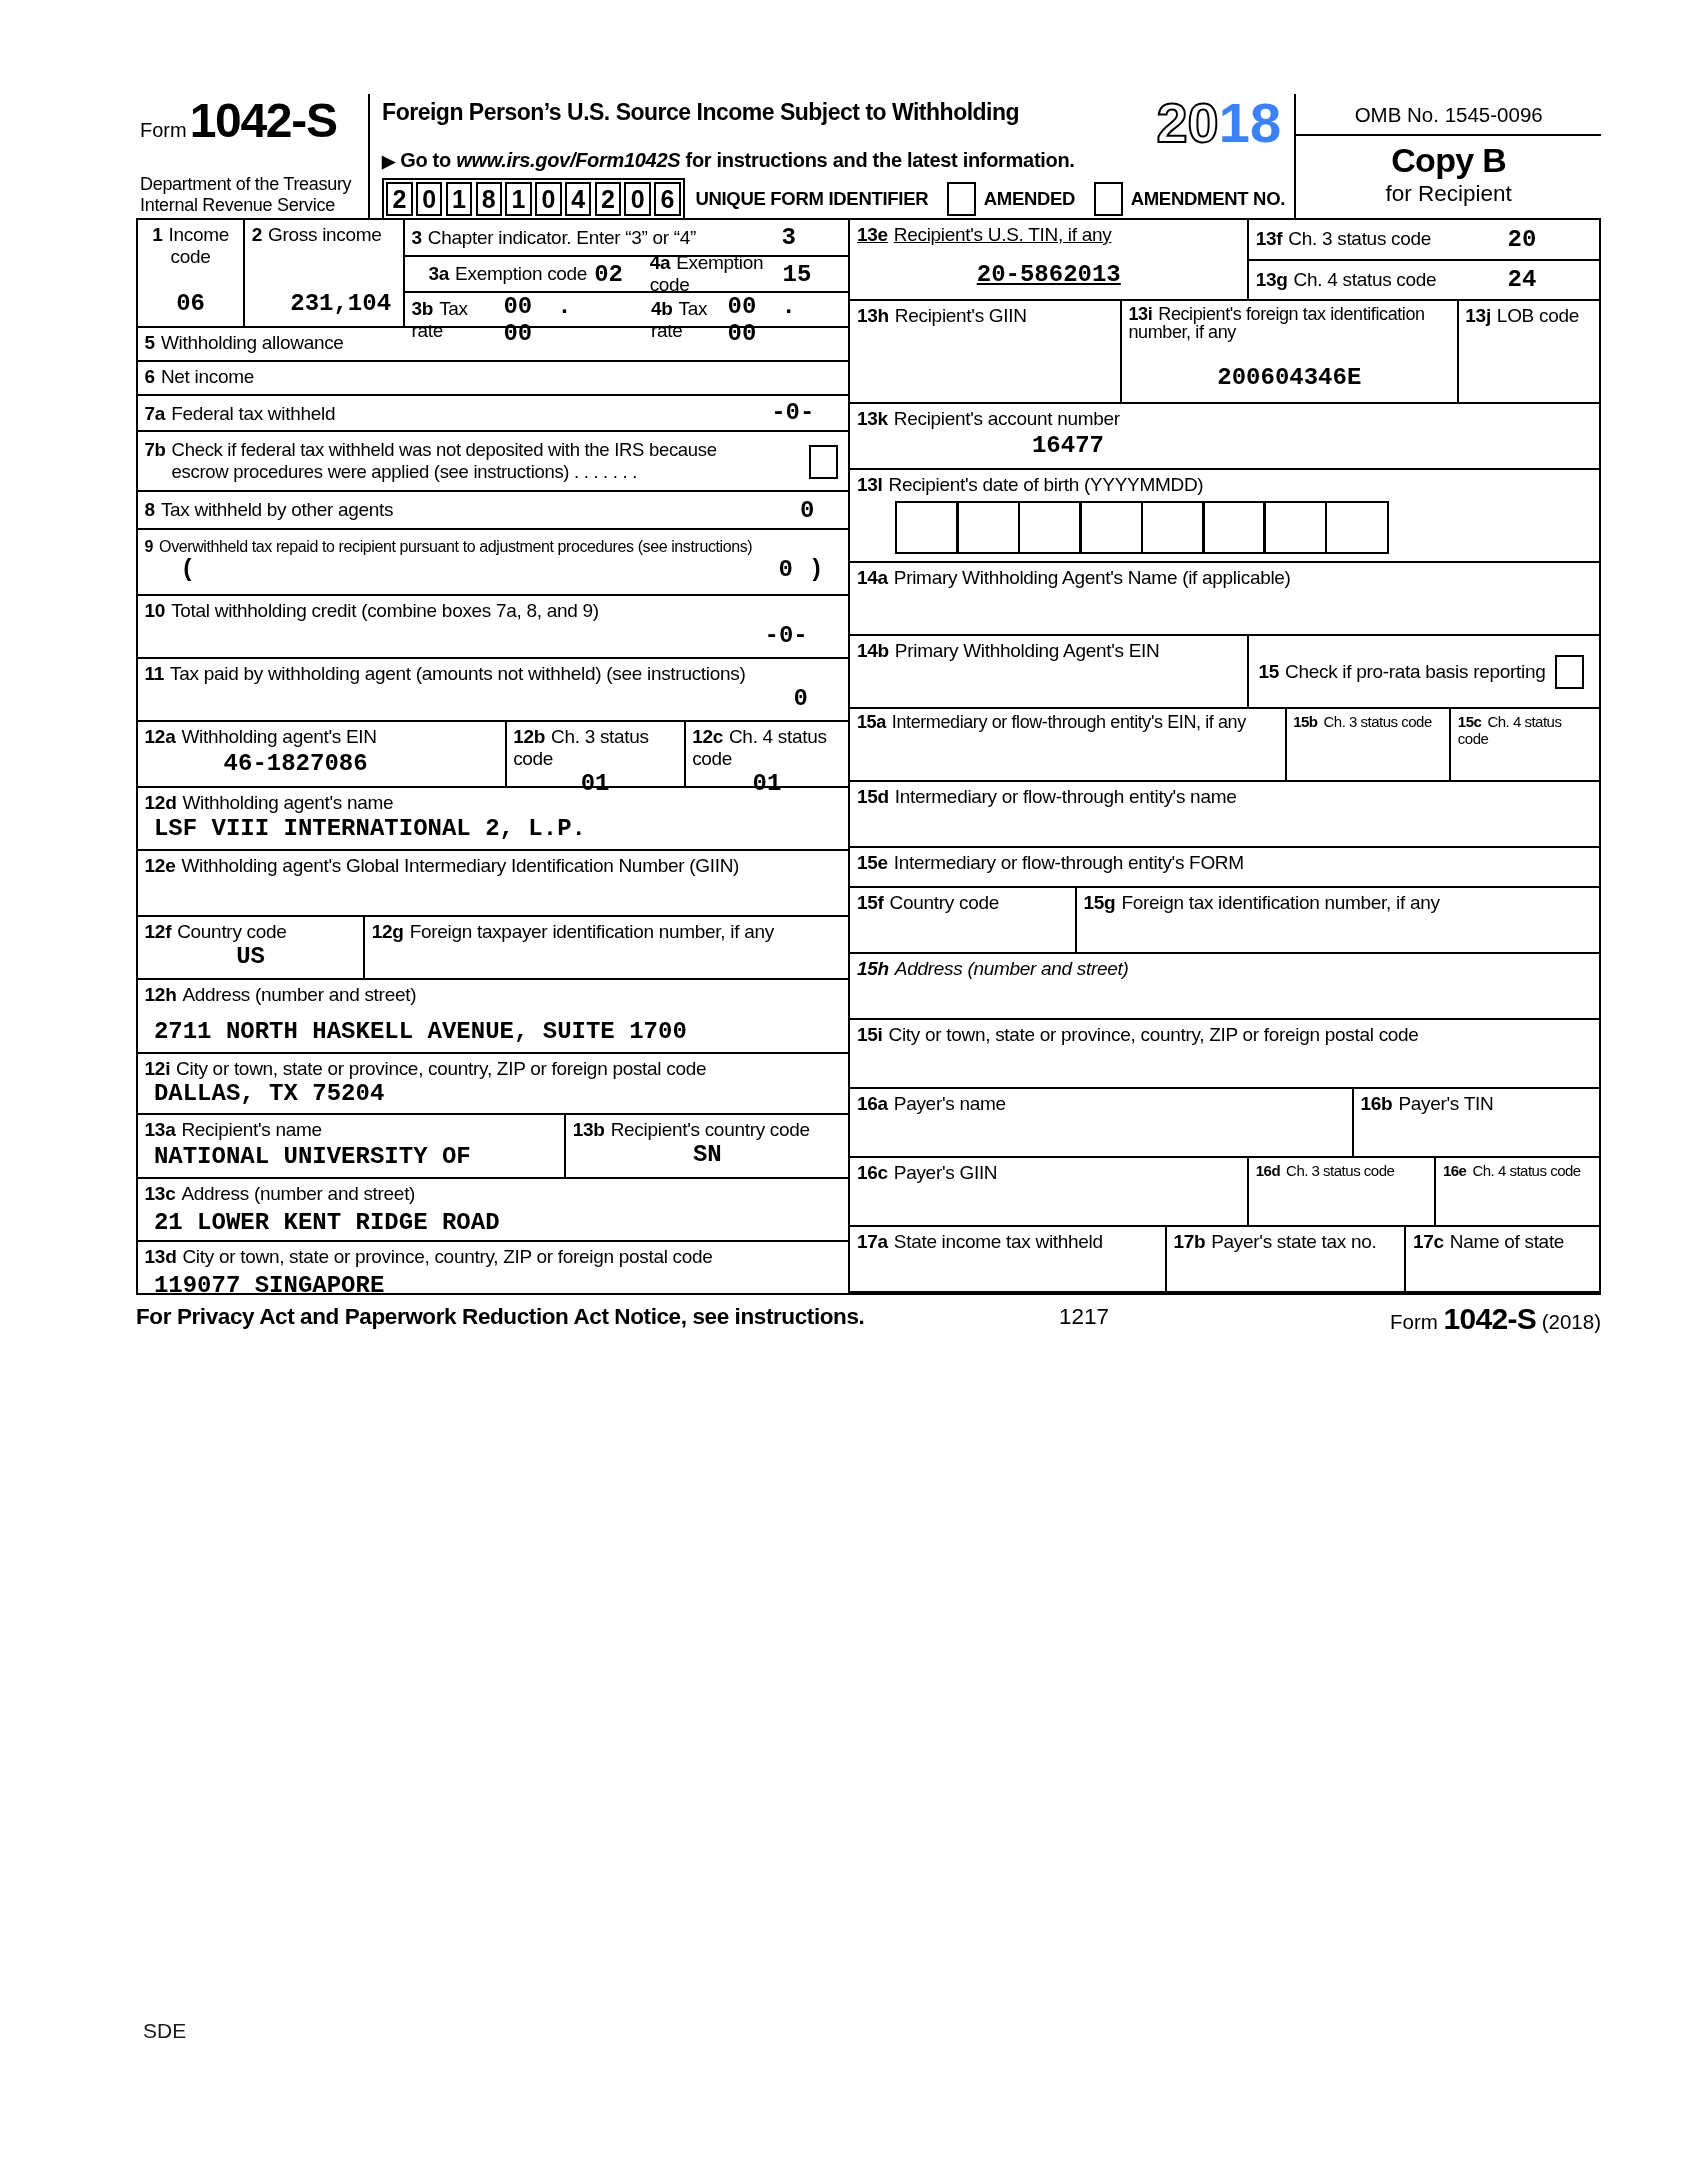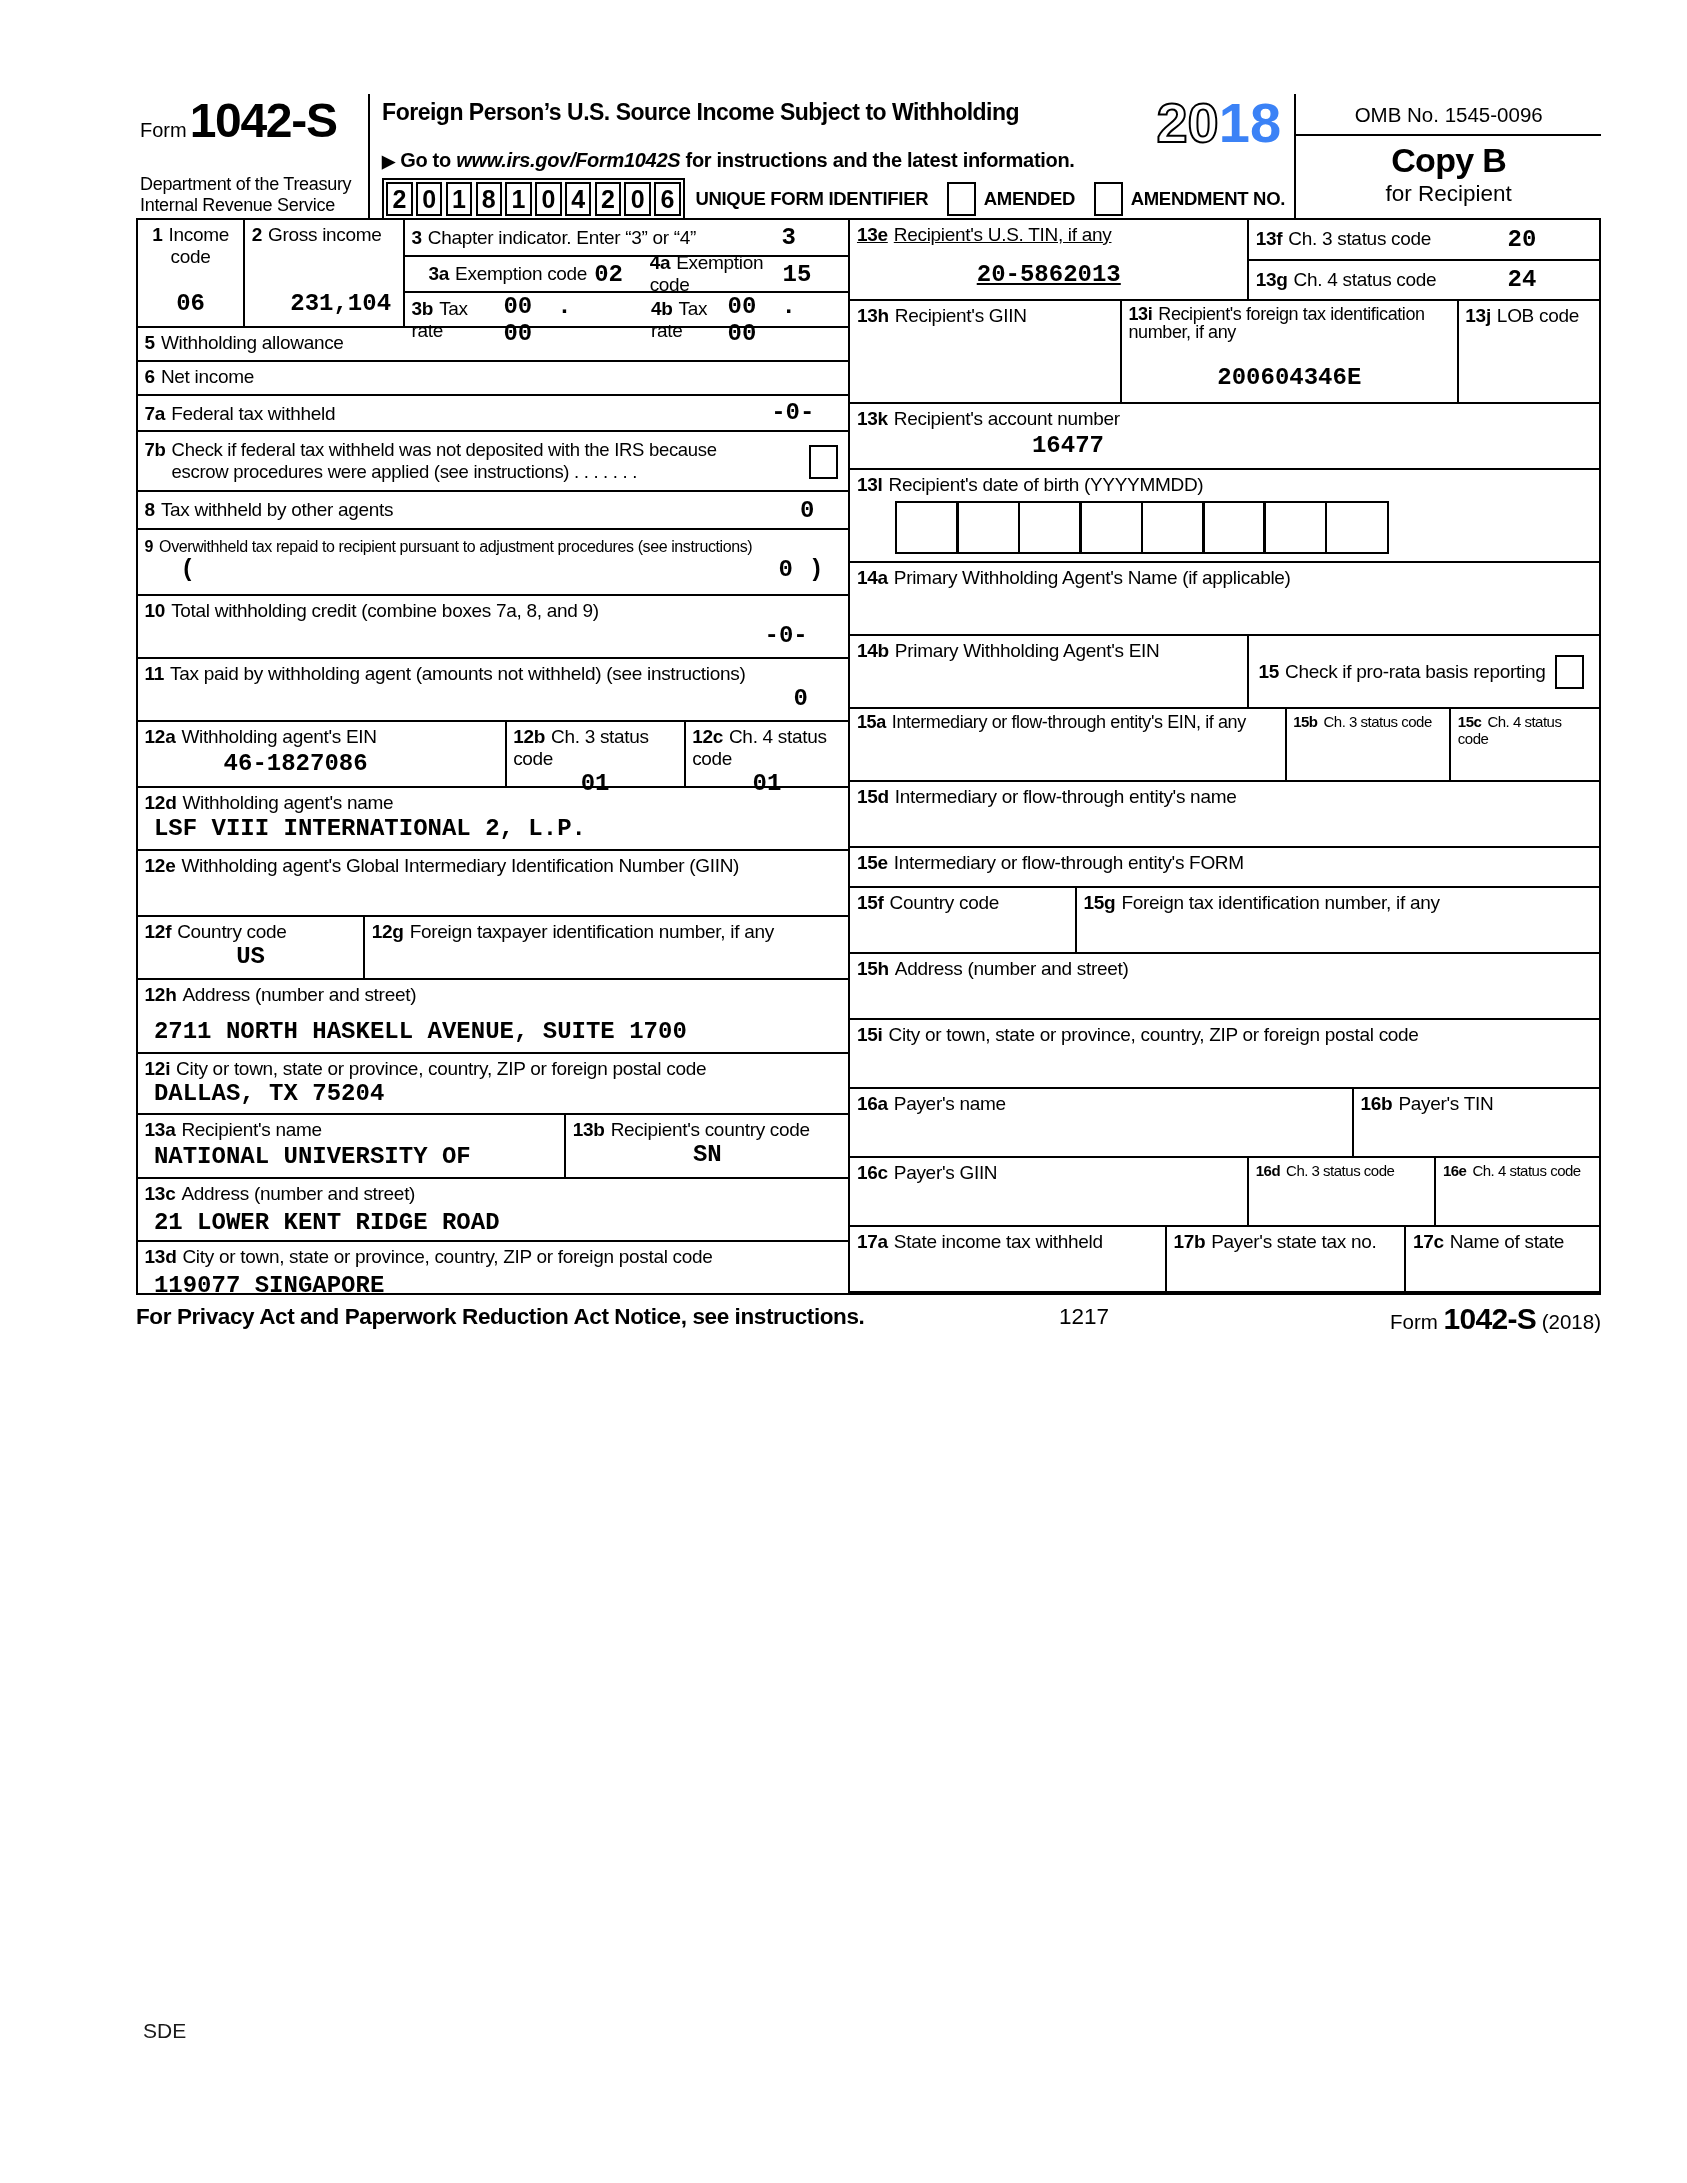--- a/index.html
+++ b/index.html
@@ -403,21 +403,21 @@
 
       <div class="row bt" style="height:66px;">
         <div class="cell" style="width:30%;">
           <div class="lab"><span class="n">15f</span><span>Country code</span></div>
         </div>
         <div class="cell bl" style="flex:1;">
           <div class="lab"><span class="n">15g</span><span>Foreign tax identification number, if any</span></div>
         </div>
       </div>
 
-      <div class="row bt" style="height:66px;">
+      <div class="row bt" style="height:66px;font-style:italic;">
         <div class="cell" style="flex:1;">
           <div class="lab"><span class="n">15h</span><span>Address (number and street)</span></div>
         </div>
       </div>
 
       <div class="row bt" style="height:69px;">
         <div class="cell" style="flex:1;">
           <div class="lab"><span class="n">15i</span><span>City or town, state or province, country, ZIP or foreign postal code</span></div>
         </div>
       </div>

